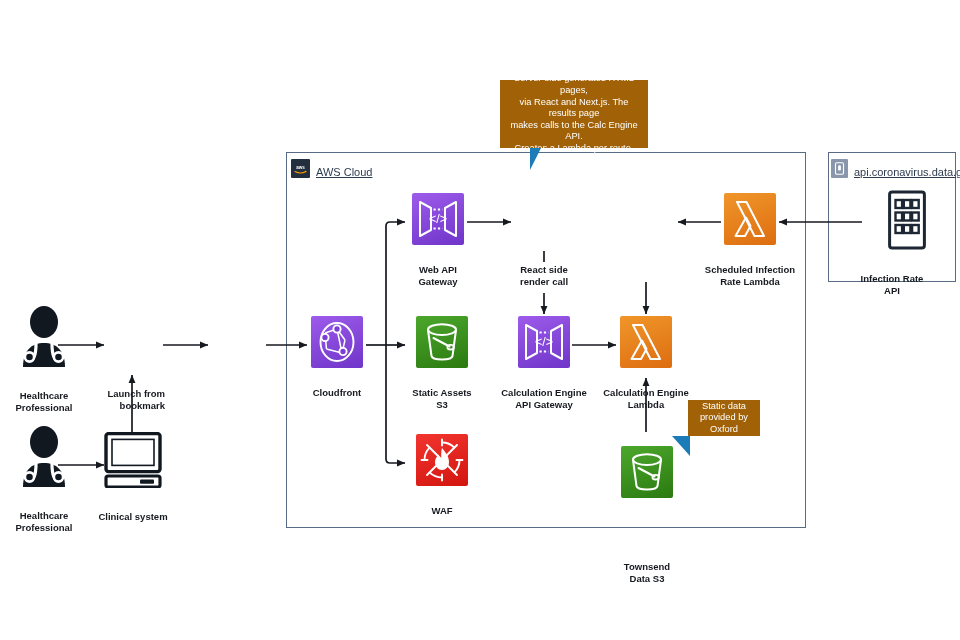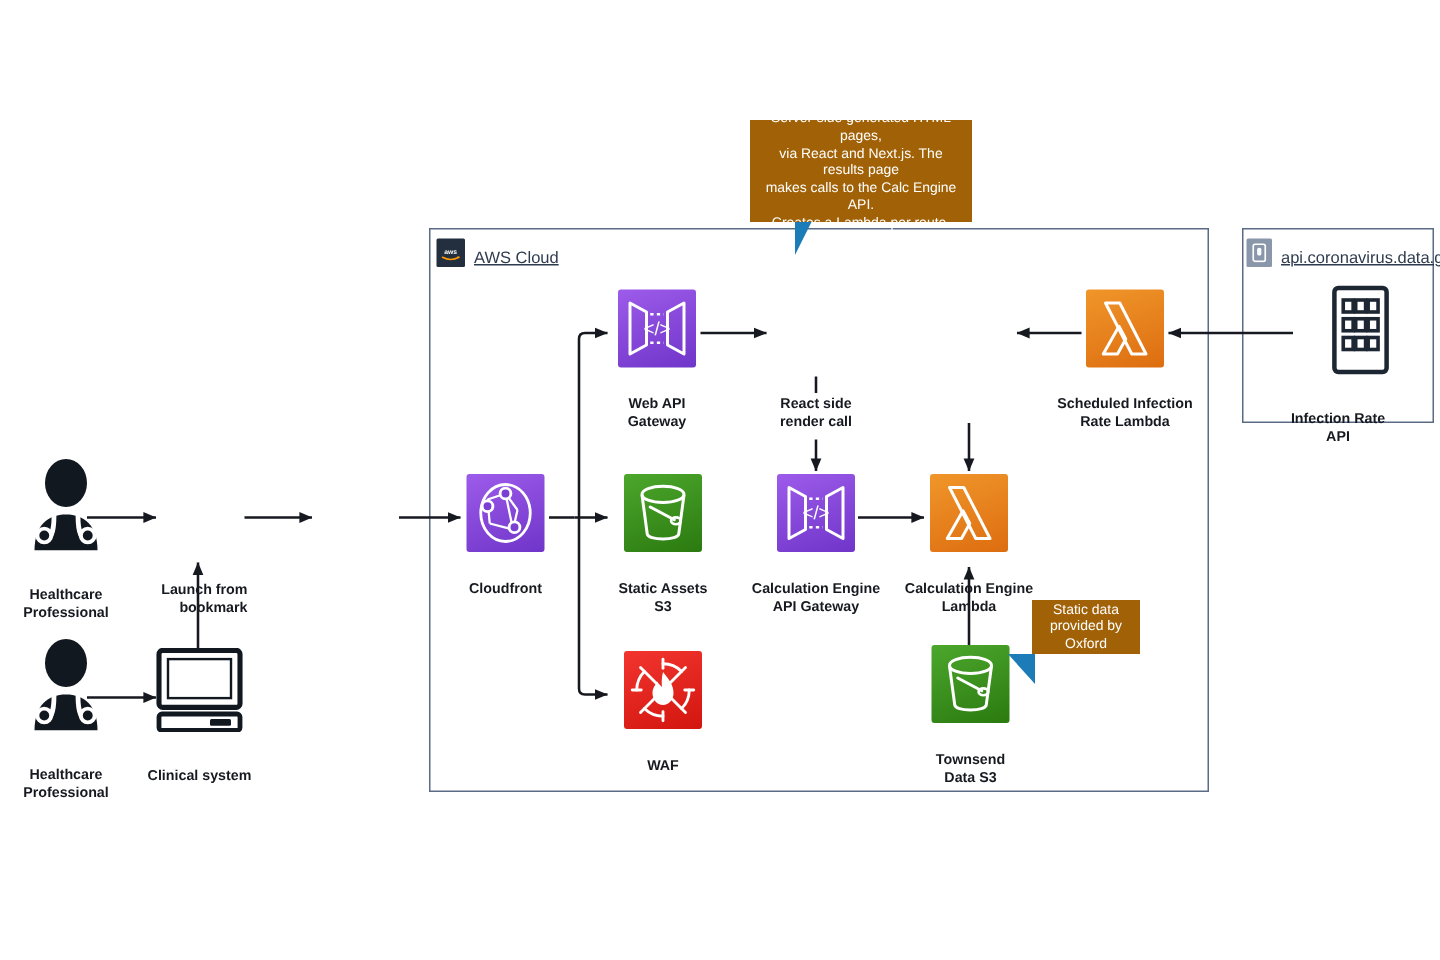--- a/index.html
+++ b/index.html
@@ -291,21 +291,21 @@
           <line x1="11" y1="11" x2="41" y2="41"></line>
           <line x1="41" y1="11" x2="11" y2="41"></line>
         </g>
         <path d="M26 14 C30 19 33 22.5 33 28 C33 32.6 29.9 36 26 36 C22.1 36 19 32.6 19 28
                  C19 24.6 21 22.6 22.4 20.4 C23 23 24.2 24.2 25.4 24.8 C25 21.6 25 17.4 26 14 Z" fill="#ffffff"></path>
       </svg>
     </span>
     <span class="caption">WAF</span>
   </div>
 
-  <div class="node" style="left:614px;top:430px;width:66px;">
+  <div class="node" style="left:614px;top:446px;width:66px;gap:44px;">
     <span class="sq green glyph">
       <svg width="52" height="52" viewBox="0 0 52 52">
         <path d="M12 14 L15.5 40 C15.8 42 20.2 43.4 26 43.4 C31.8 43.4 36.2 42 36.5 40 L40 14" fill="none" stroke="#ffffff" stroke-width="2" stroke-linejoin="round"></path>
         <ellipse cx="26" cy="13.6" rx="14" ry="5.4" fill="none" stroke="#ffffff" stroke-width="2"></ellipse>
         <path d="M17.5 22 L33.5 30.5" stroke="#ffffff" stroke-width="2" stroke-linecap="round"></path>
         <ellipse cx="34.6" cy="31.2" rx="3.2" ry="2.3" fill="none" stroke="#ffffff" stroke-width="1.8"></ellipse>
       </svg>
     </span>
     <span class="caption">Townsend
 Data S3</span>

